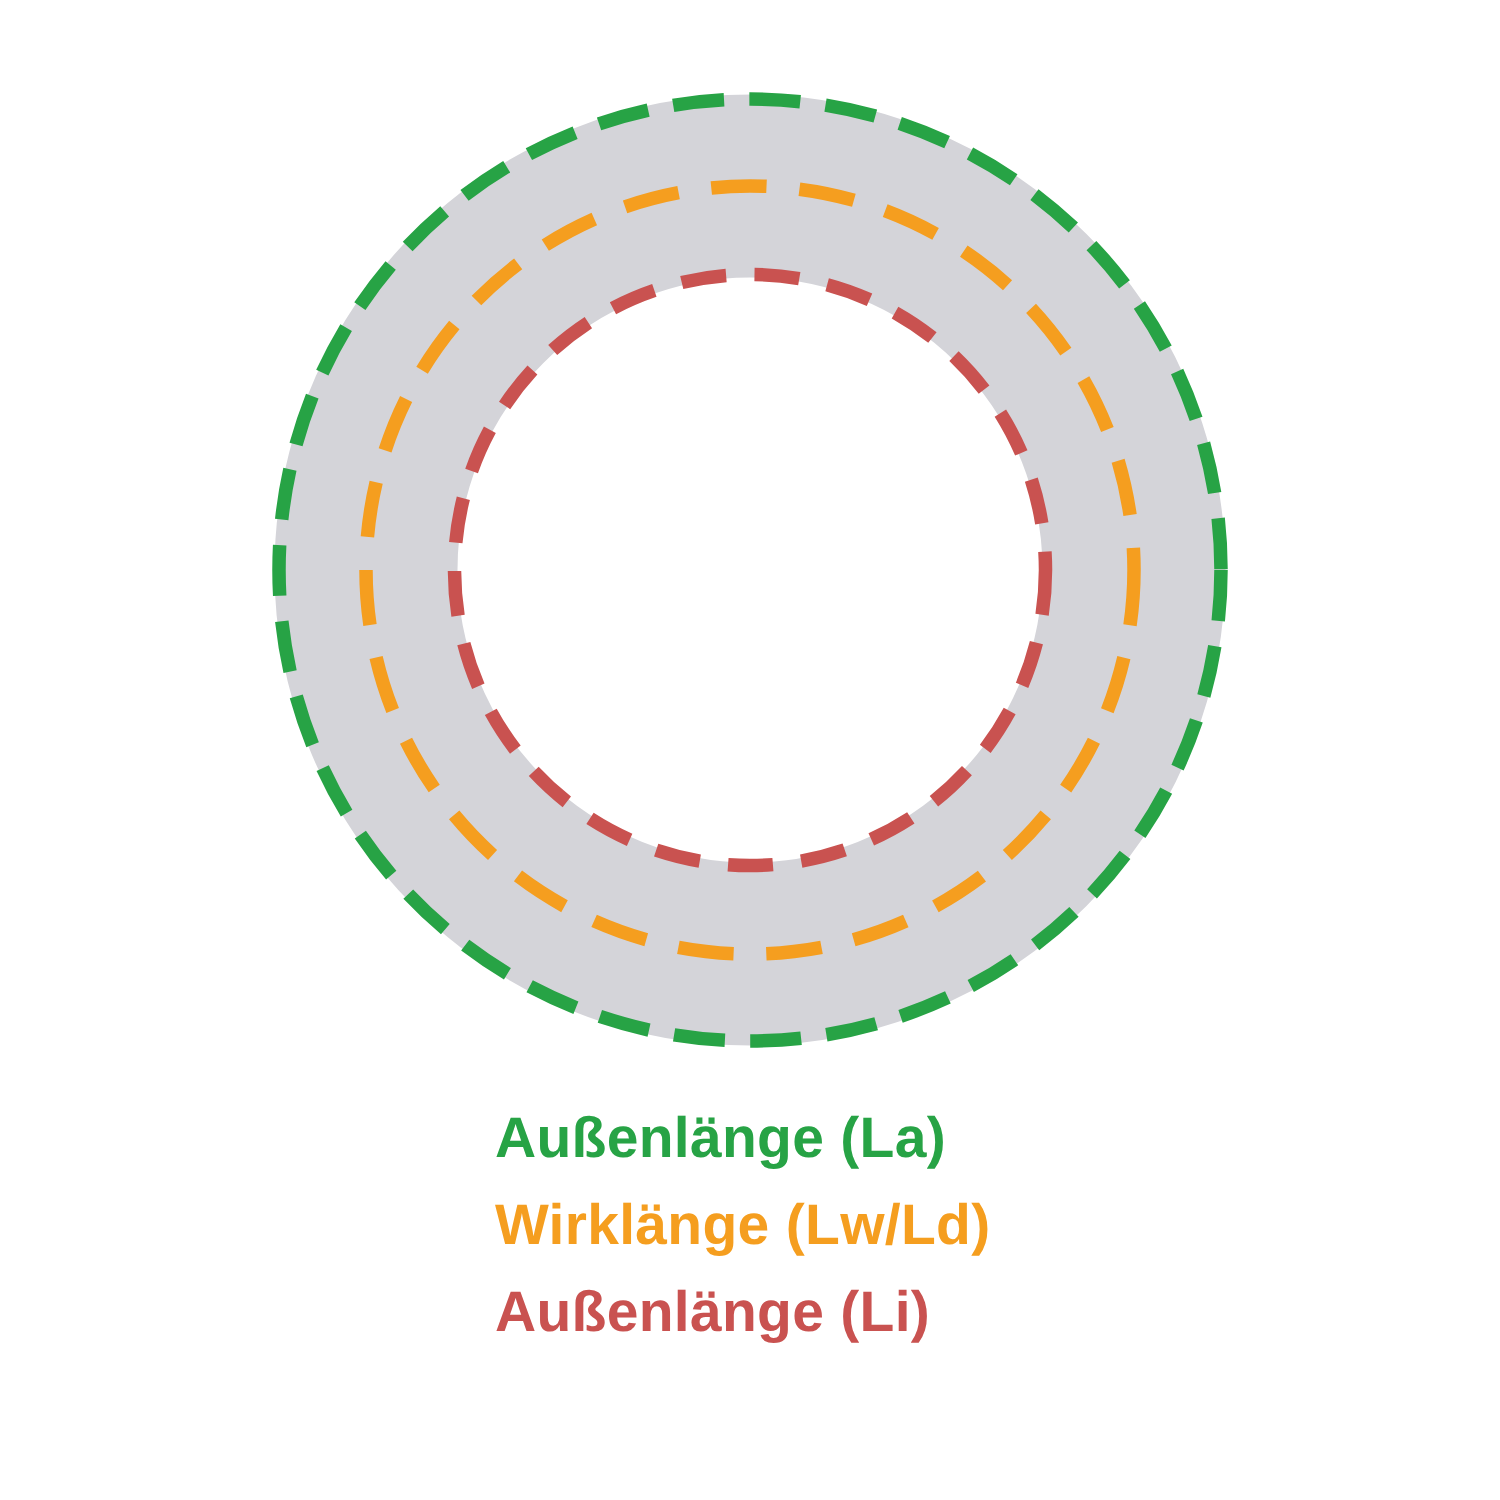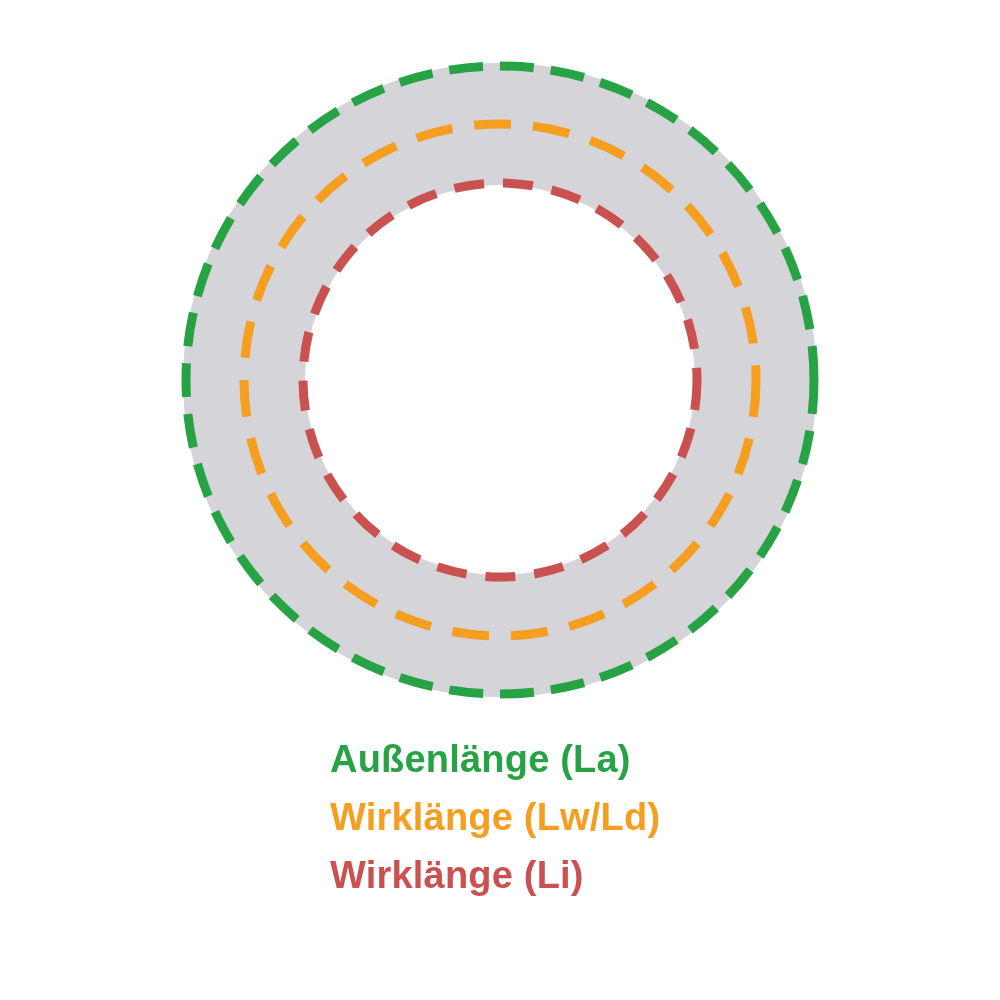--- a/index.html
+++ b/index.html
@@ -51,16 +51,16 @@
     <circle cx="500" cy="380" r="314" fill="none" stroke-width="9" stroke-dasharray="34 17" stroke-linecap="butt" stroke="#27a345"></circle>
 
     <circle cx="500" cy="380" r="256" fill="none" stroke-width="9" stroke-dasharray="37 22" stroke-linecap="butt" stroke="#f59e1f"></circle>
 
     <circle cx="500" cy="380" r="197" fill="none" stroke-width="9" stroke-dasharray="30 19" stroke-linecap="butt" stroke="#c95250"></circle>
   </svg>
 
   <div class="legend">
     <div class="legend-item" style="color: rgb(39, 163, 69);">Außenlänge (La)</div>
     <div class="legend-item" style="color: rgb(245, 158, 31); text-align: right;">Wirklänge (Lw/Ld)</div>
-    <div class="legend-item" style="color: rgb(201, 82, 80);">Wirklänge (Li)</div>
+    <div class="legend-item" style="color: rgb(201, 82, 80);">Außenlänge (Li)</div>
   </div>
 
 </div>
 
 </body></html>

